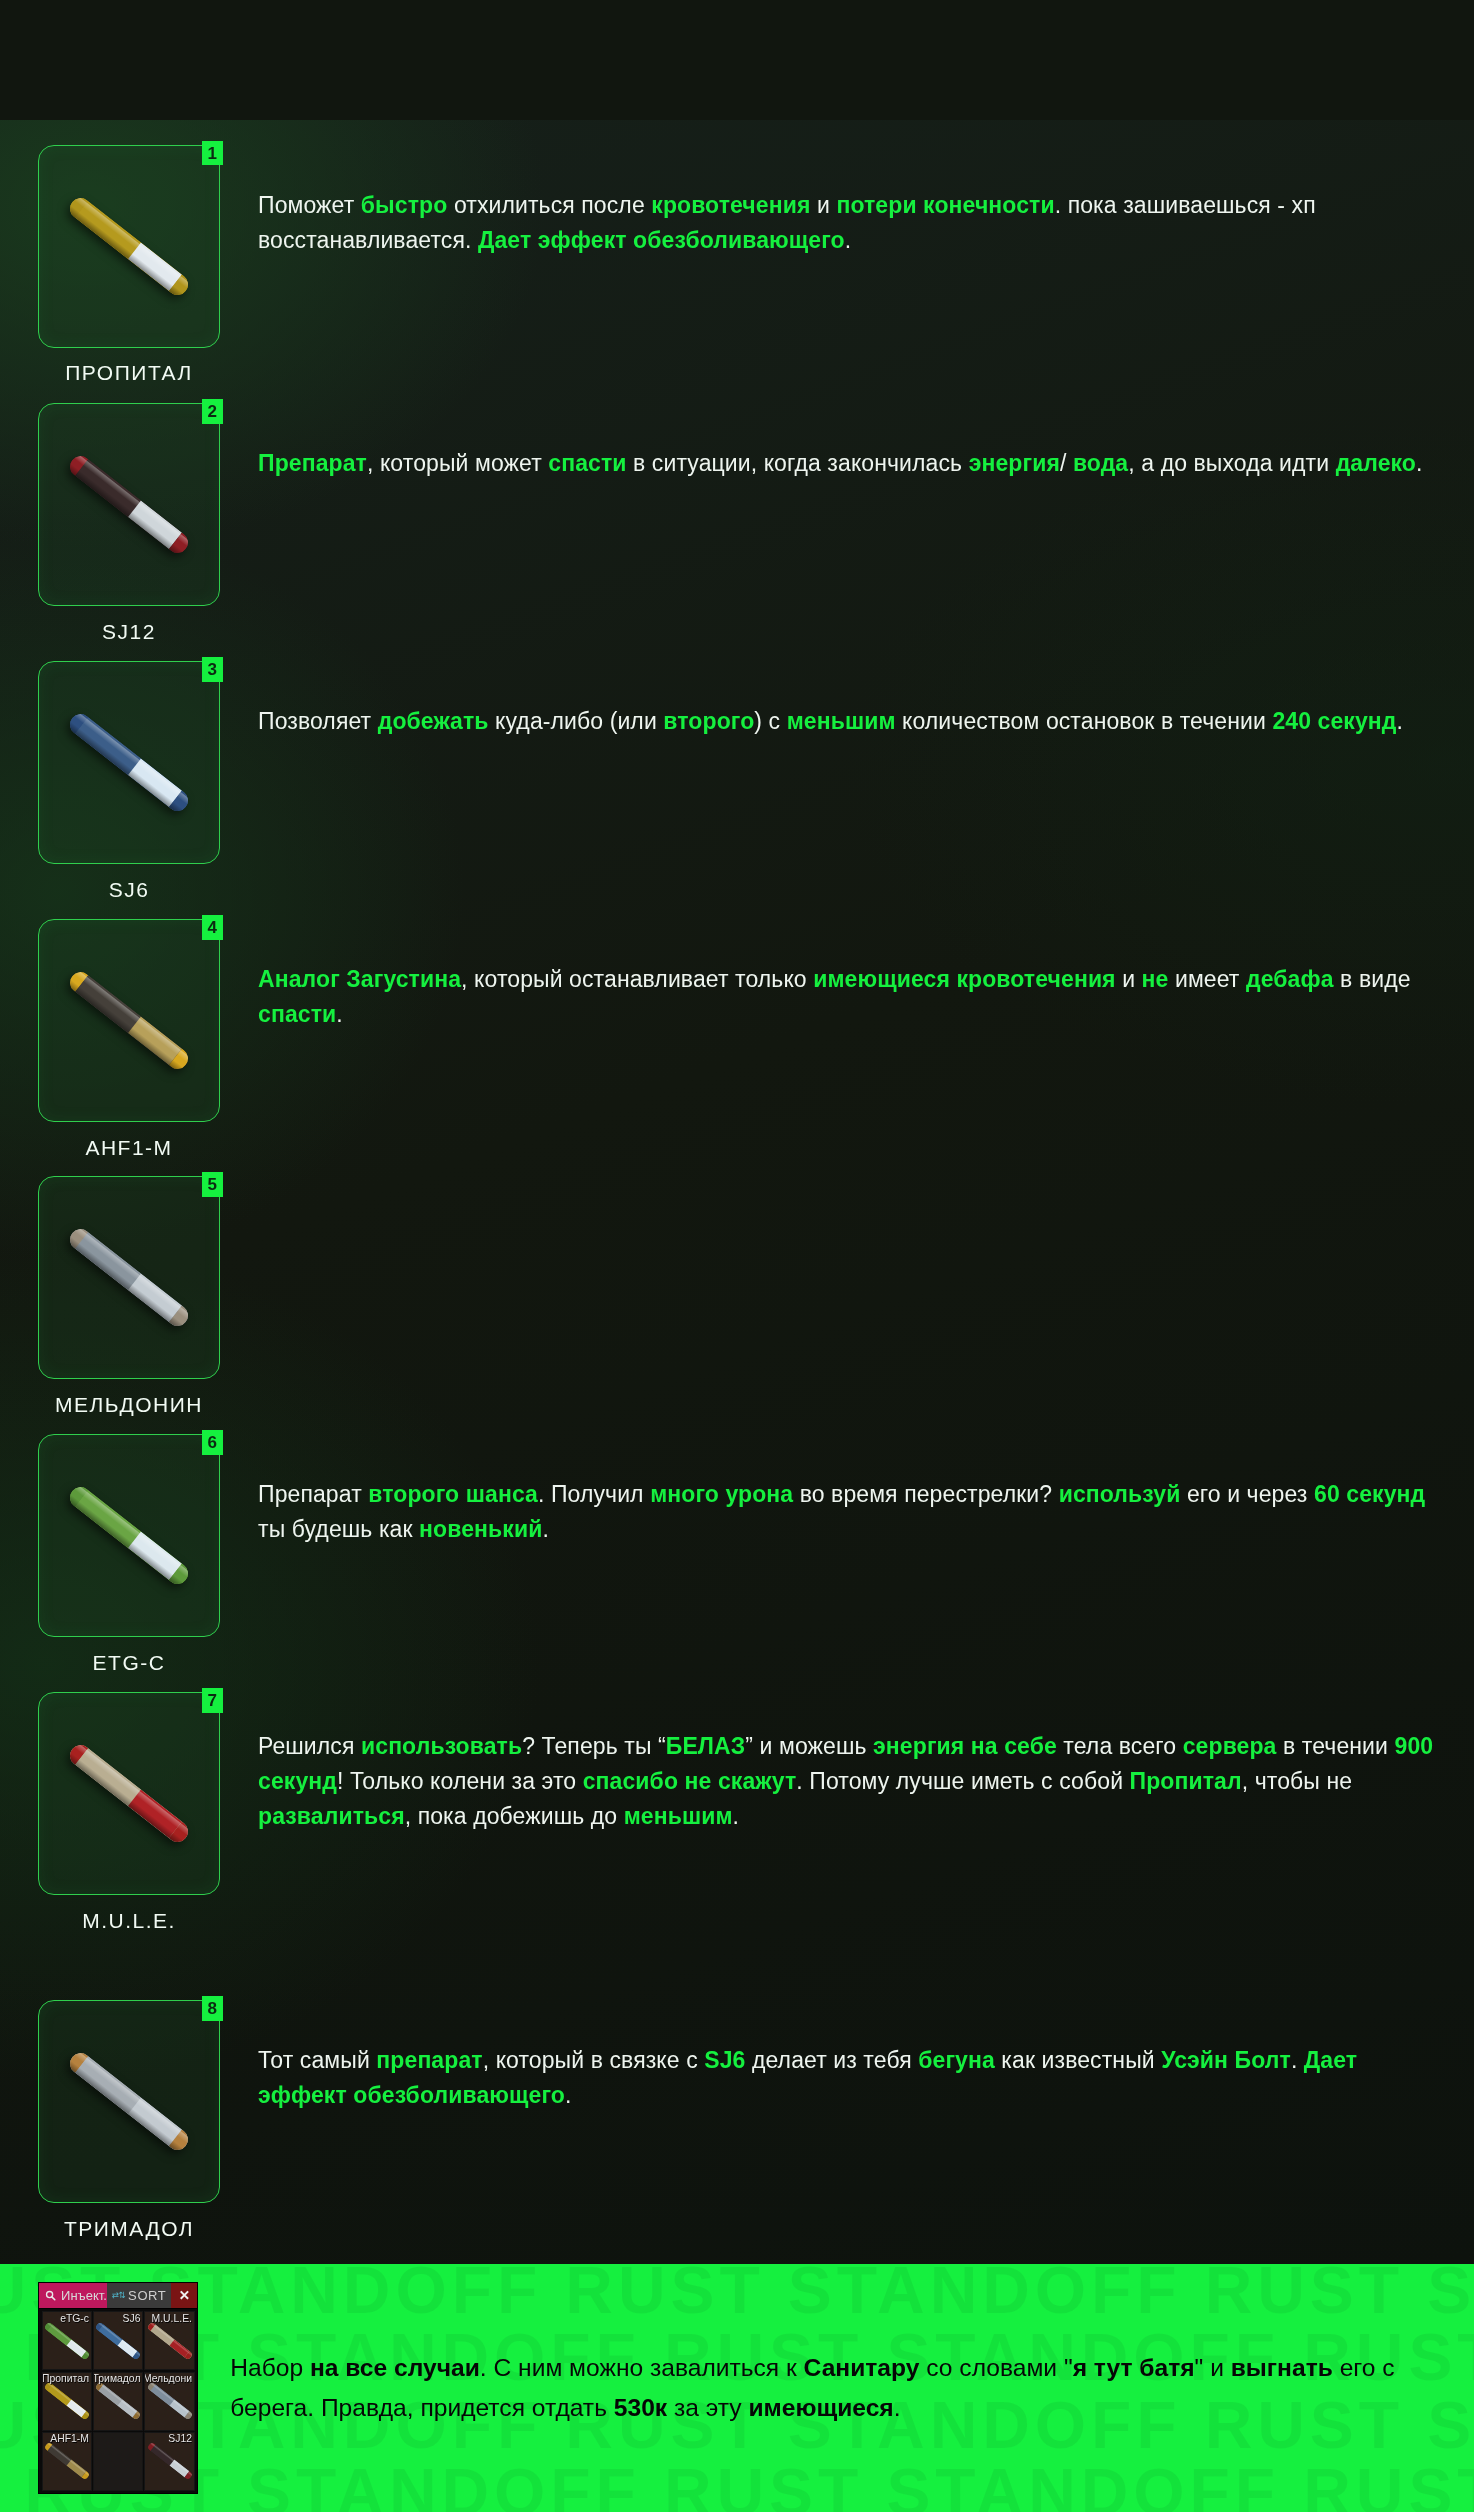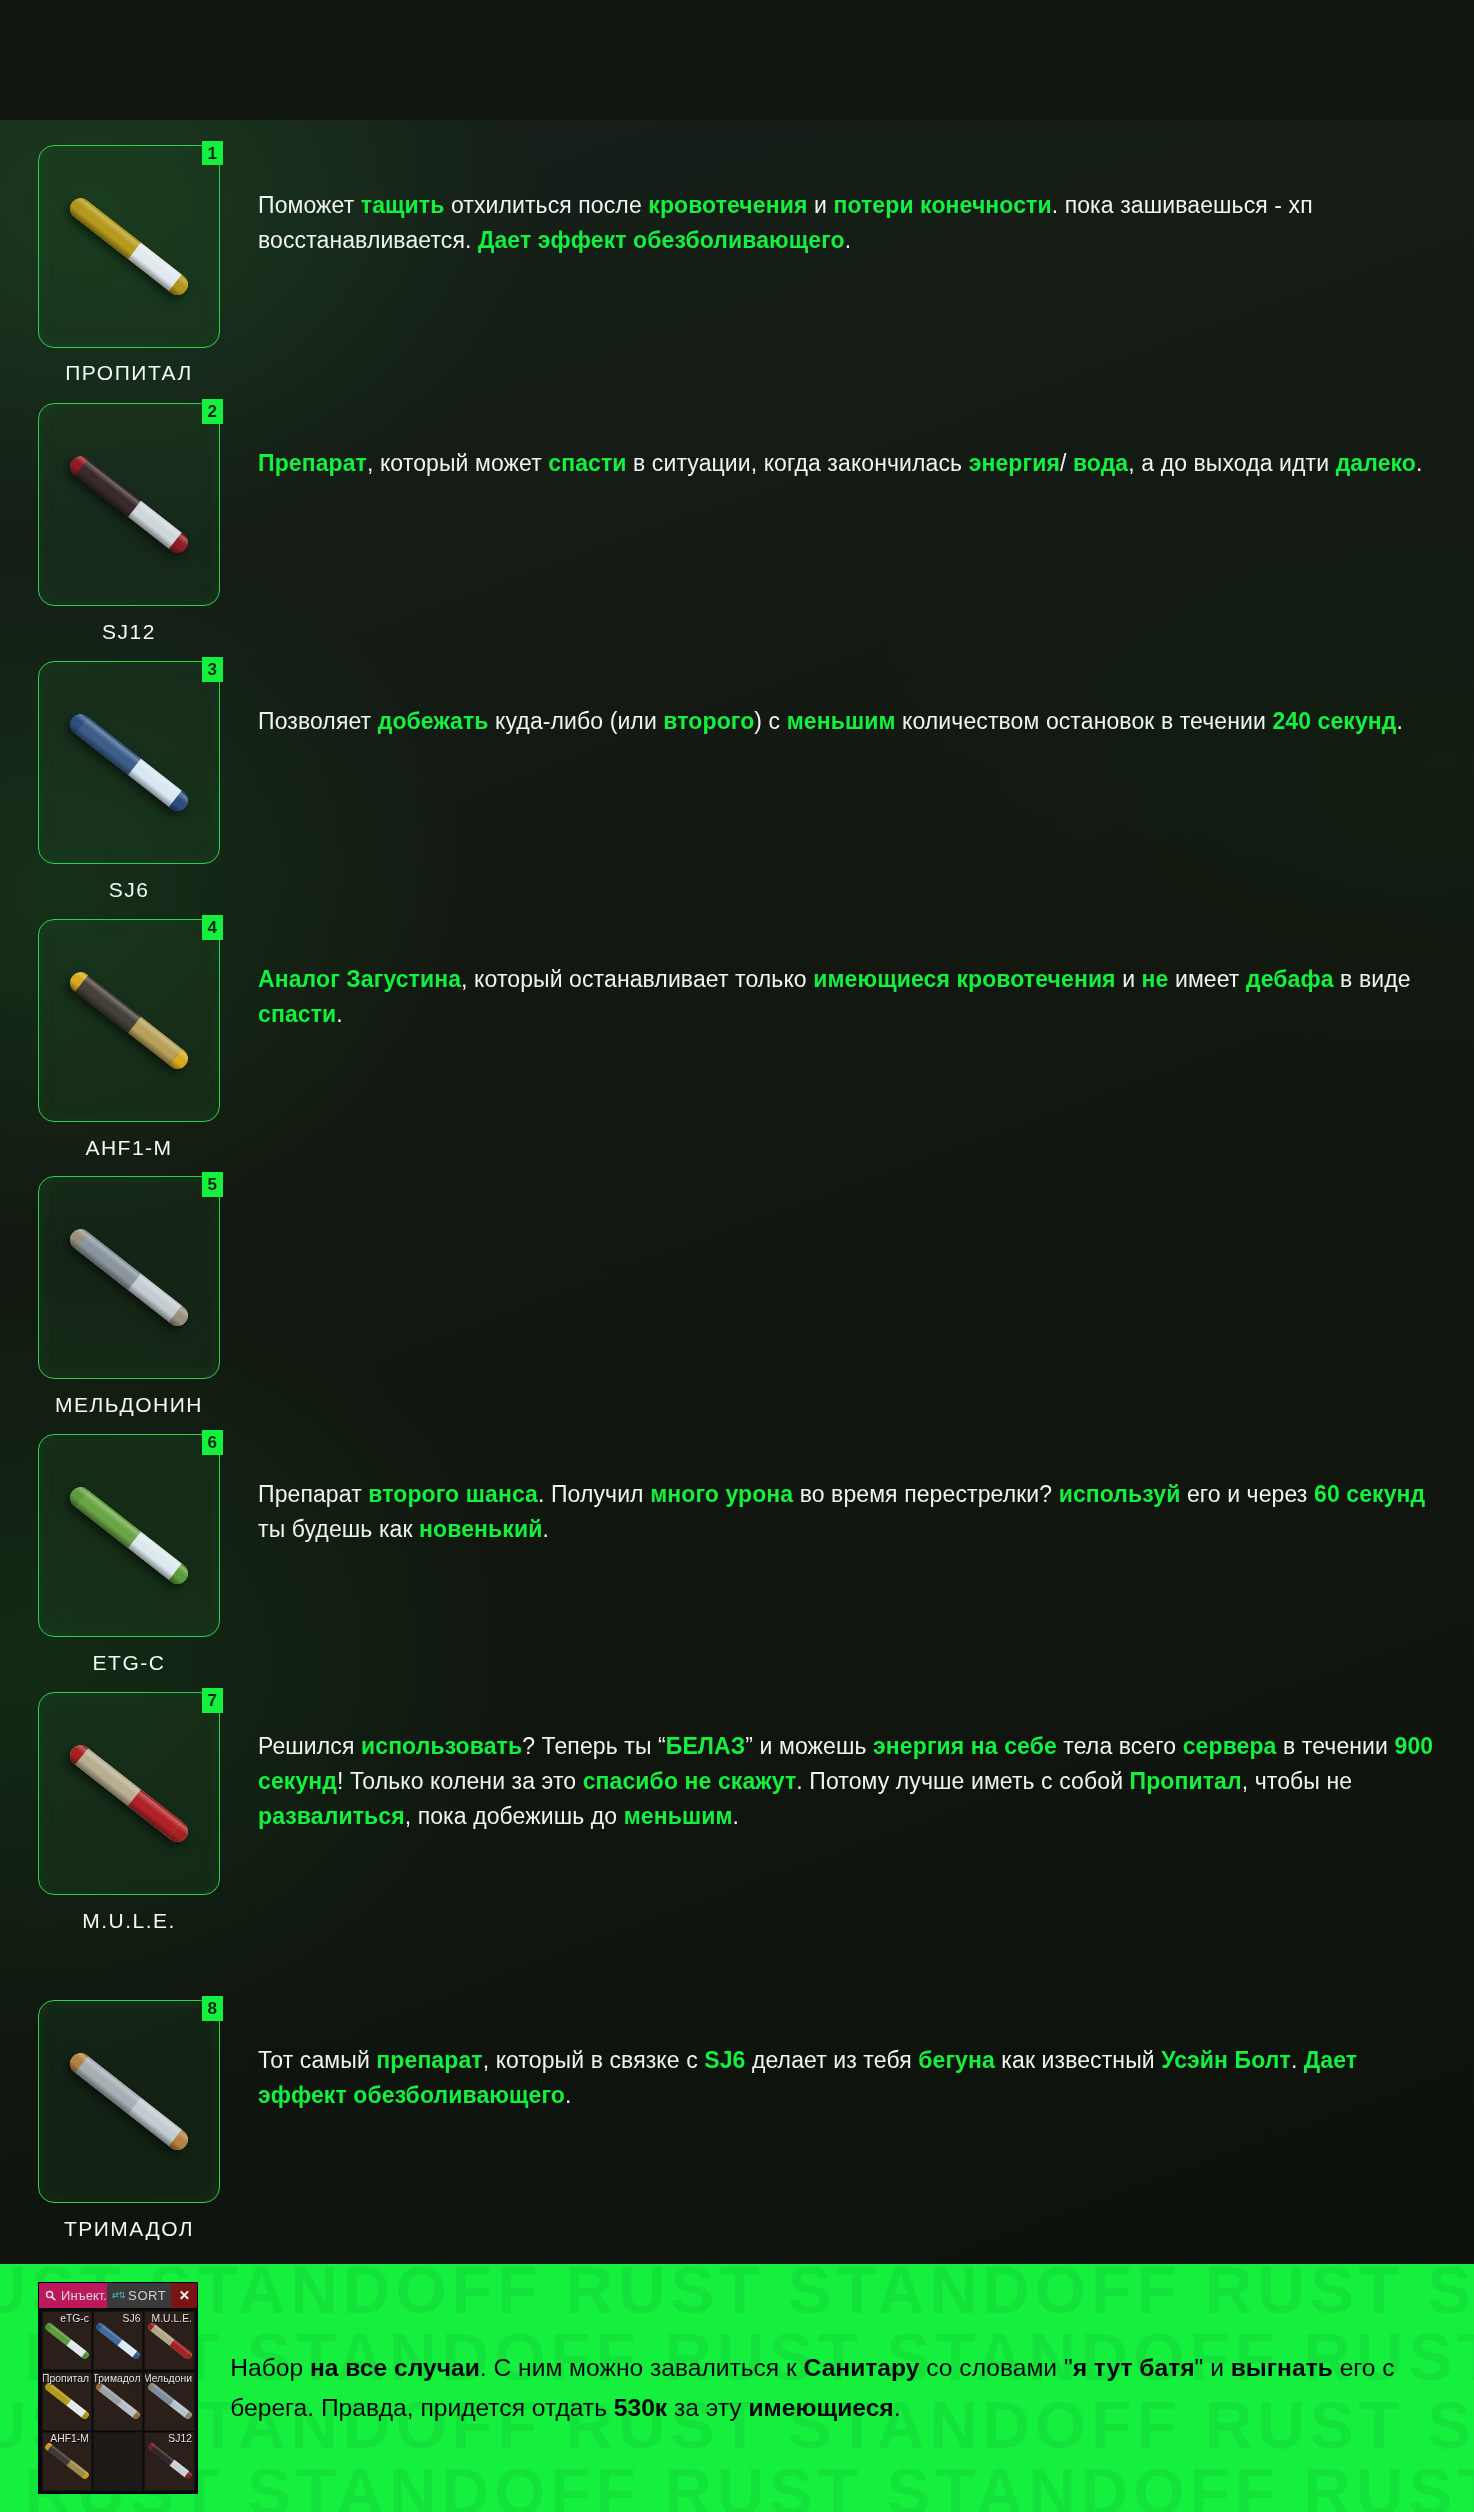--- a/index.html
+++ b/index.html
@@ -193,21 +193,21 @@
                 <div class="seg" style="left:8%;width:47%;background:#b59a1e"></div>
                 <div class="seg" style="left:55%;width:36%;background:#e2e9ee"></div>
                 <div class="seg" style="left:91%;width:9%;background:#b0951c"></div>
                 <div class="gloss"></div>
                 <div class="shade"></div>
               </div>
             </div>
           </div>
           <div class="card-name">ПРОПИТАЛ</div>
         </div>
-        <div class="desc" style="padding-top: 43px;">Поможет <b>тащить</b> отхилиться после <b>кровотечения</b> и <b>потери конечности</b>. пока зашиваешься - хп восстанавливается. <b>Дает эффект обезболивающего</b>.</div>
+        <div class="desc" style="padding-top: 43px;">Поможет <b>быстро</b> отхилиться после <b>кровотечения</b> и <b>потери конечности</b>. пока зашиваешься - хп восстанавливается. <b>Дает эффект обезболивающего</b>.</div>
       </div>
       <div class="row" style="top: 283px;">
         <div class="card-col">
           <div class="card">
             <div class="badge">2</div>
             <div class="inj-wrap">
               <div class="inj" style="background: rgb(58, 43, 43);">
                 <div class="seg" style="left:0;width:8%;background:#8e1e24"></div>
                 <div class="seg" style="left:8%;width:47%;background:#3a2b2b"></div>
                 <div class="seg" style="left:55%;width:36%;background:#cfd6da"></div>

